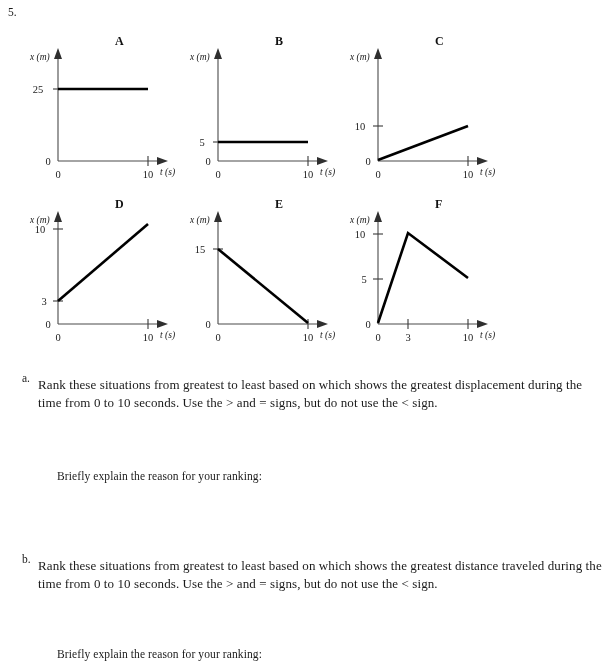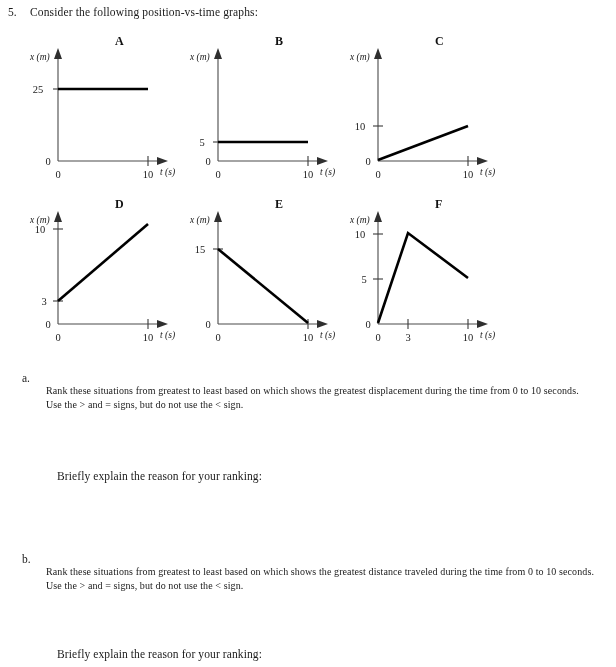--- a/index.html
+++ b/index.html
@@ -98,39 +98,38 @@
     align-items: flex-start;
   }
   .part-letter {
     width: 26px;
     flex: 0 0 26px;
     font-size: 11.5px;
     padding-left: 14px;
   }
   .part-body { flex: 1 1 auto; }
   .part-prompt {
-    font-size: 10px;
+    font-size: 13px;
     line-height: 1.42;
     letter-spacing: 0.1px;
-    margin: 12px;
+    margin: 4px;
     font-family: Liberation Serif, serif;
   }
   .explain {
     position: absolute;
     font-size: 11.5px;
     letter-spacing: 0.1px;
     left: 57px;
   }
 </style>
 </head>
 <body>
 
 <div class="q-header">
   <span class="q-num">5.</span>
-  <span class="q-text">Consider the following position-vs-time graphs:</span>
 </div>
 
 <div class="graphs">
 
   <div class="graph" style="left:10px; top:0px;">
     <div class="glabel" style="left:105px; top:0px;">A</div>
     <svg width="180" height="155" viewBox="0 0 180 155">
       <text class="axis-title" x="20" y="26">x (m)</text>
       <line class="axis" x1="48" y1="127" x2="48" y2="22"></line>
       <polygon class="arrow" points="48,14 44,25 52,25"></polygon>

